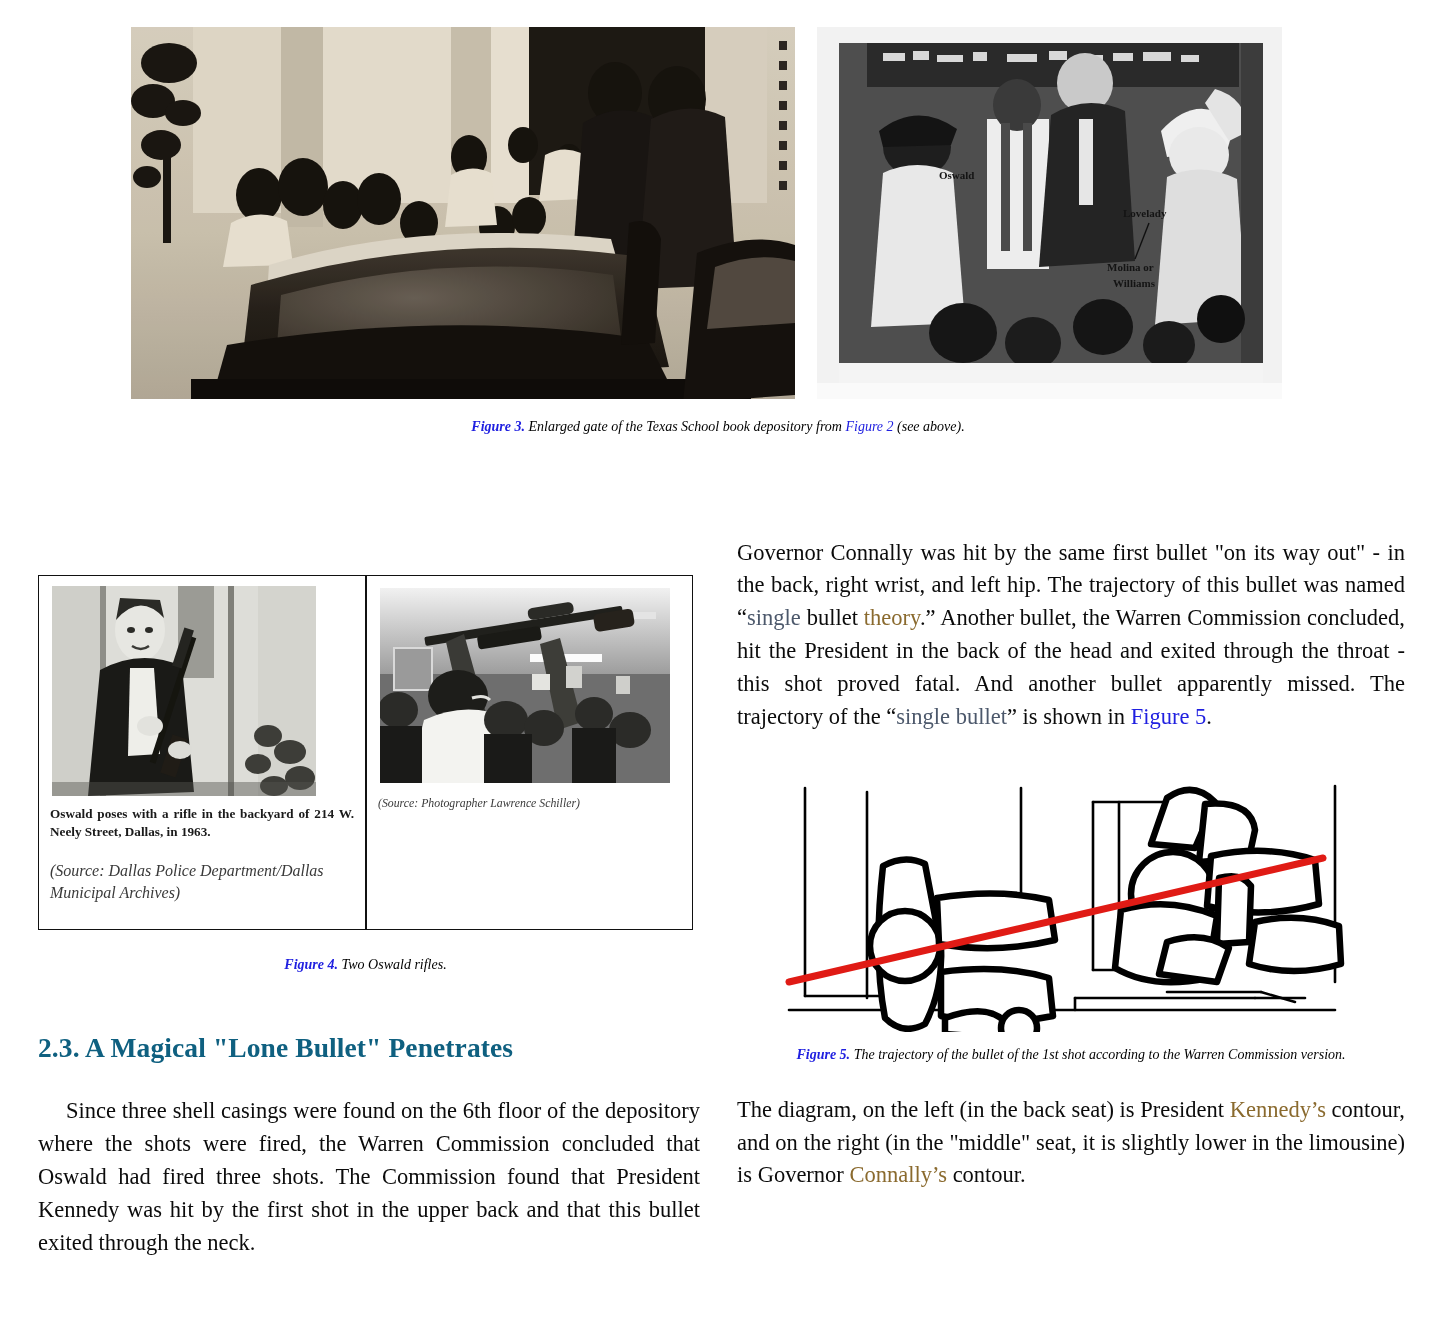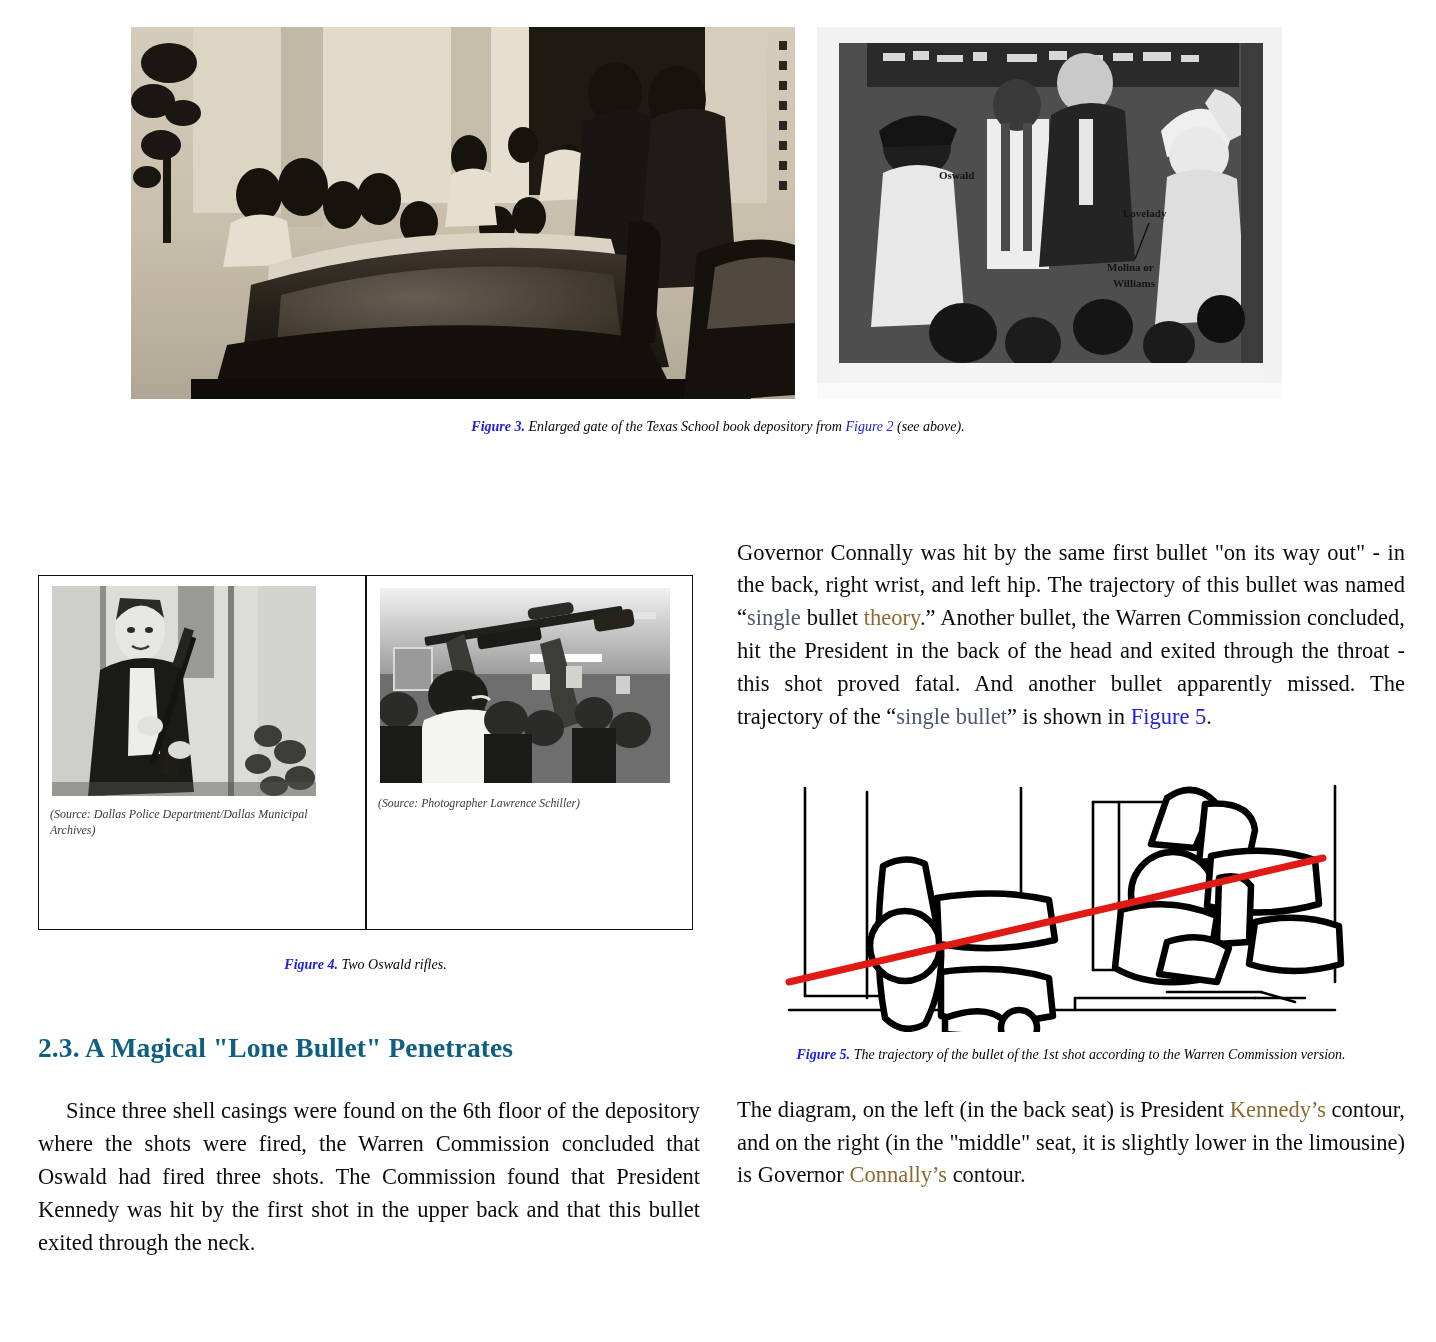--- a/index.html
+++ b/index.html
@@ -109,24 +109,24 @@
     font-weight: bold;
     font-size: 13.2px;
     line-height: 1.33;
     color: #1a1a1a;
     margin-top: 9px;
     text-align: justify;
   }
   #fig4-pane-right .news-body { font-size: 12.6px; line-height: 1.36; }
   .news-source {
     font-style: italic;
-    font-size: 12px;
+    font-size: 16px;
     line-height: 1.35;
     color: #3a3a3a;
-    margin-top: 10px;
+    margin-top: 20px;
   }
   #fig4-pane-right .news-source { font-size: 11.8px; margin-top: 13px; }
 
   #figure4-caption {
     width: 655px;
     text-align: center;
     margin-top: 26px;
   }
 
   #section-heading {
@@ -394,20 +394,21 @@
             <rect x="126" y="42" width="10" height="40" transform="rotate(18 131 62)" fill="#242420"></rect>
             <rect x="114" y="150" width="16" height="40" transform="rotate(18 122 170)" fill="#201c16"></rect>
           </g>
 
           <ellipse cx="98" cy="140" rx="13" ry="10" fill="#e2e2dd"></ellipse>
           <ellipse cx="128" cy="164" rx="12" ry="9" fill="#dcdcd7"></ellipse>
 
           <rect x="0" y="196" width="264" height="14" fill="#55554f" opacity="0.45"></rect>
         </svg>
       </div>
+      <div class="news-body">Oswald poses with a rifle in the backyard of 214 W. Neely Street, Dallas, in 1963.</div>
       <div class="news-source">(Source: Dallas Police Department/Dallas Municipal Archives)</div>
     </div>
 
     <div id="fig4-pane-right" class="fig4-pane">
       <div id="fig4-img-right">
         <svg class="ph-svg" viewBox="0 0 290 195" preserveAspectRatio="none">
           <defs>
             <linearGradient id="ceilG" x1="0" y1="0" x2="0" y2="1">
               <stop offset="0%" stop-color="#f1f1f1"></stop>
               <stop offset="100%" stop-color="#9d9d9d"></stop>

